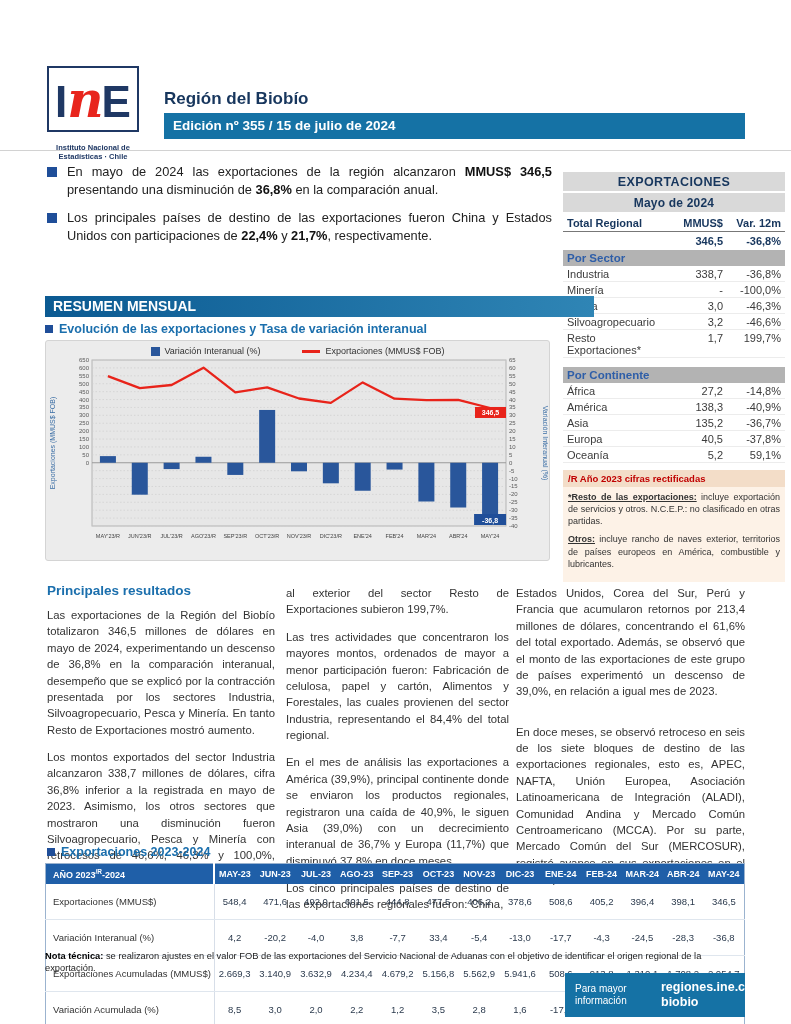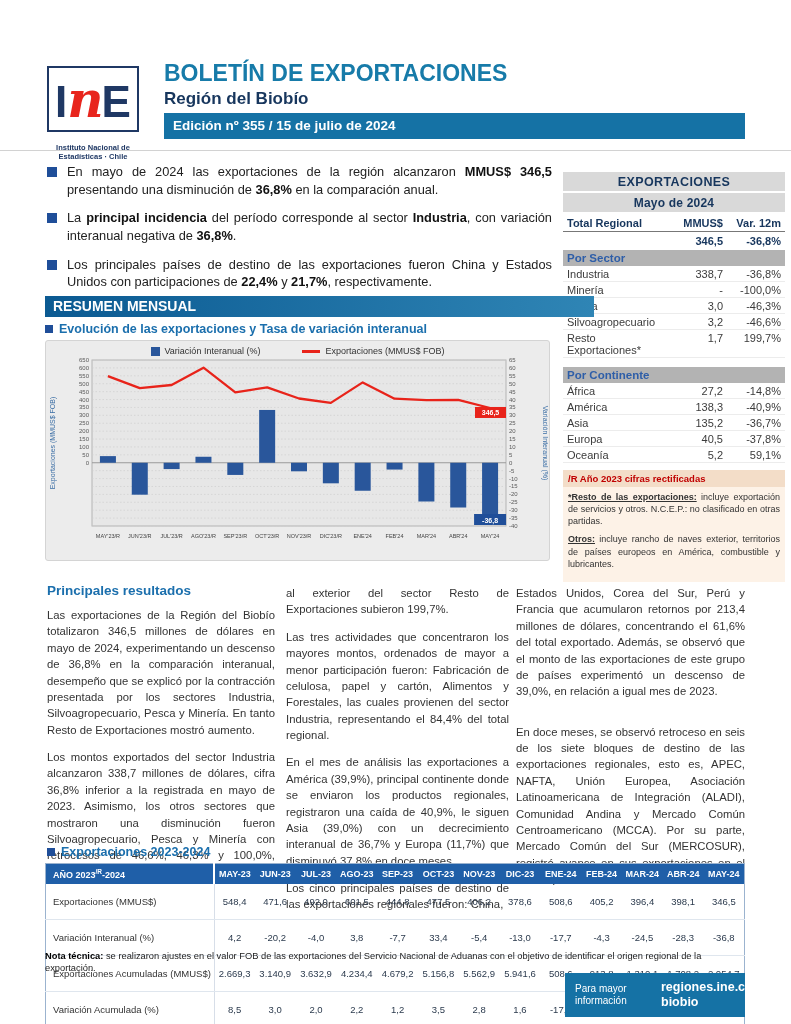--- a/index.html
+++ b/index.html
@@ -98,33 +98,28 @@
 
 <div class="page">
 
   <div class="logo-box">
     <div class="logo-word"><span class="logo-i">I</span><span class="logo-n">n</span><span class="logo-e">E</span></div>
     <div class="logo-org">
       <div>Instituto Nacional de</div>
       <div>Estadísticas · Chile</div>
     </div>
   </div>
-  <div class="page-title">BOLETÍN DE EXPORTACIONES</div>
   <div class="page-subtitle">Región del Biobío</div>
   <div class="edition-bar">Edición nº 355 / 15 de julio de 2024</div>
   <div class="header-rule"></div>
 
   <div id="highlights">
       <div class="bullet">
         <span class="bullet-sq"></span>
         <p class="bullet-text">En mayo de 2024 las exportaciones de la región alcanzaron <b>MMUS$ 346,5</b> presentando una disminución de <b>36,8%</b> en la comparación anual.</p>
-      </div>
-      <div class="bullet">
-        <span class="bullet-sq"></span>
-        <p class="bullet-text">La <b>principal incidencia</b> del período corresponde al sector <b>Industria</b>, con variación interanual negativa de <b>36,8%</b>.</p>
       </div>
       <div class="bullet">
         <span class="bullet-sq"></span>
         <p class="bullet-text">Los principales países de destino de las exportaciones fueron China y Estados Unidos con participaciones de <b>22,4%</b> y <b>21,7%</b>, respectivamente.</p>
       </div>
     </div>
 
   <div class="side-col">
     <div class="st-title">EXPORTACIONES</div>
     <div class="st-title st-sub">Mayo de 2024</div>

